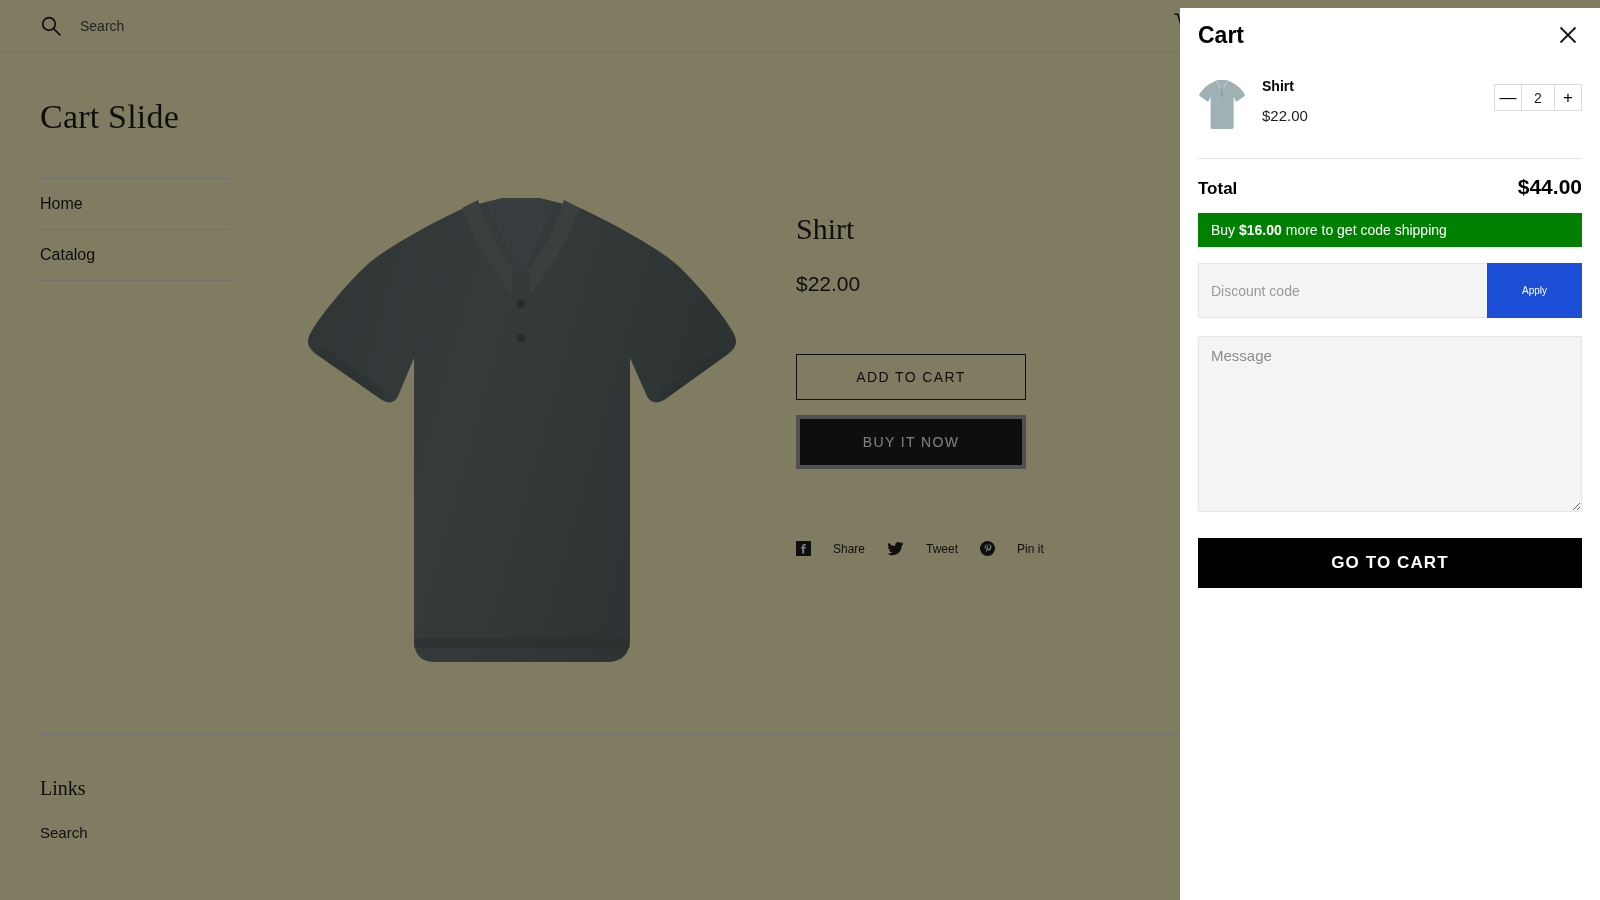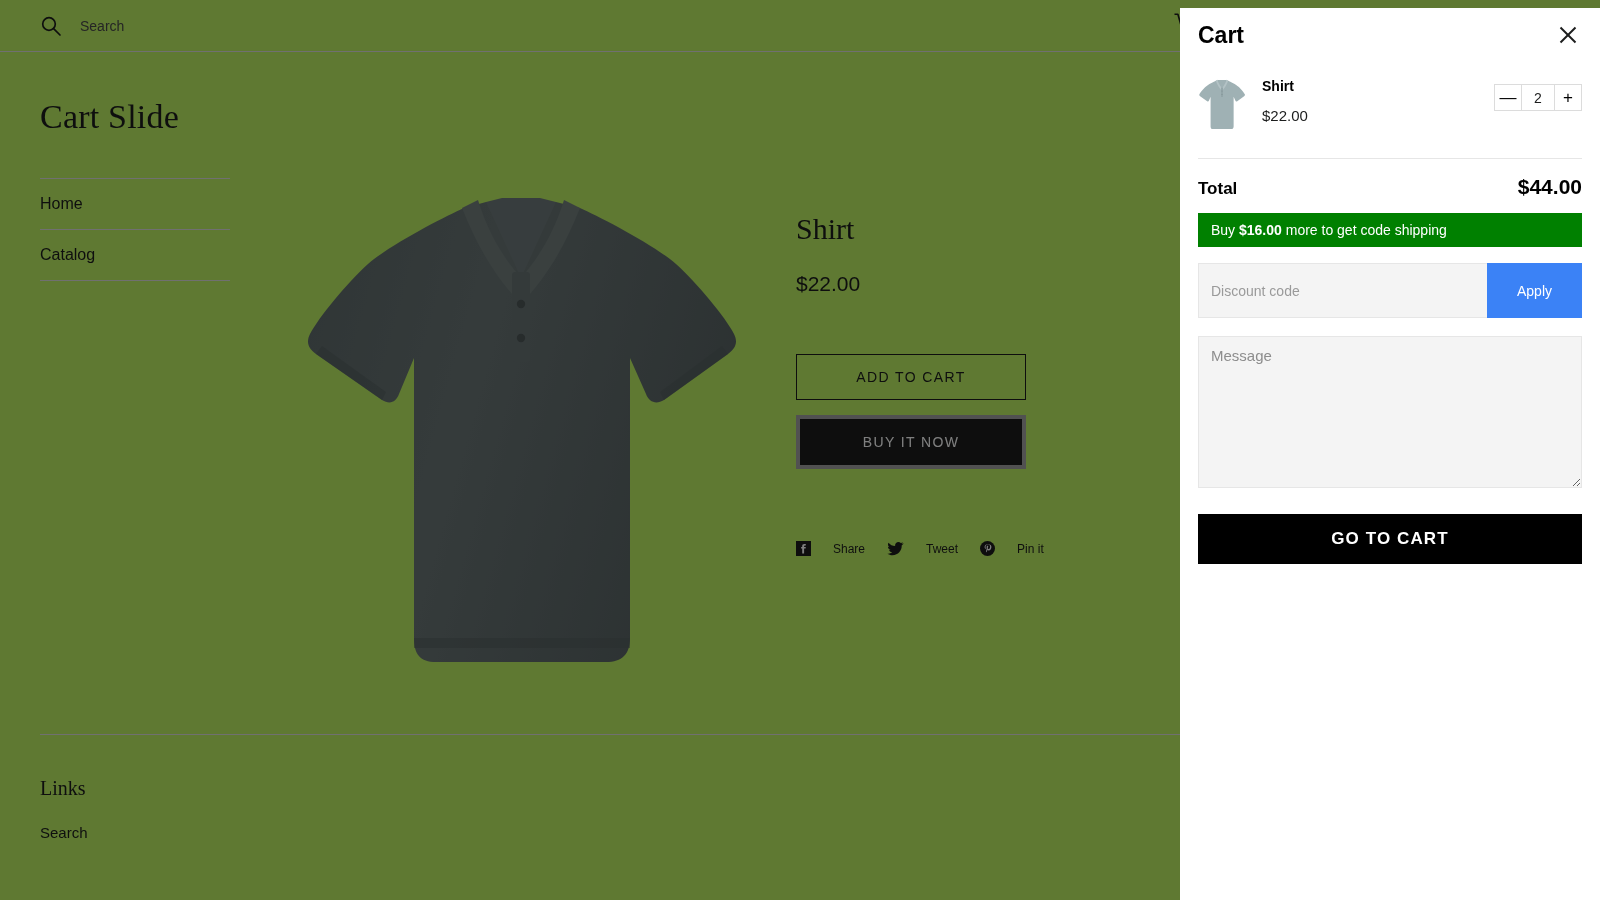--- a/index.html
+++ b/index.html
@@ -10,21 +10,21 @@
     overflow: hidden;
     background: #ffffff;
     font-family: "Liberation Sans", sans-serif;
     position: relative;
   }
 
   
   #page {
     position: absolute;
     inset: 0;
-    background: #bef264;
+    background: #fef9c3;
   }
 
   .header {
     height: 52px;
     border-bottom: 1px solid #e0e0e0;
     display: flex;
     align-items: center;
     padding: 0 40px;
   }
   .search-wrap {
@@ -293,31 +293,31 @@
     background: #f4f4f4;
     padding: 0 12px;
     font-size: 14px;
     font-family: "Liberation Sans", sans-serif;
     color: #1c1d1d;
     outline: none;
   }
   .discount-input::placeholder { color: #9a9a9a; }
   .apply-btn {
     width: 95px;
-    background: #3b82f6;
+    background: #1d4ed8;
     color: #ffffff;
     border: none;
-    font-size: 14px;
+    font-size: 10px;
     cursor: pointer;
     font-family: "Liberation Sans", sans-serif;
   }
 
   .msg-box {
     width: 100%;
-    height: 152px;
+    height: 176px;
     background: #f4f4f4;
     border: 1px solid #e6e6e6;
     padding: 10px 12px;
     font-size: 15px;
     font-family: "Liberation Sans", sans-serif;
     color: #1c1d1d;
     resize: vertical;
     outline: none;
     display: block;
     margin-bottom: 26px;

